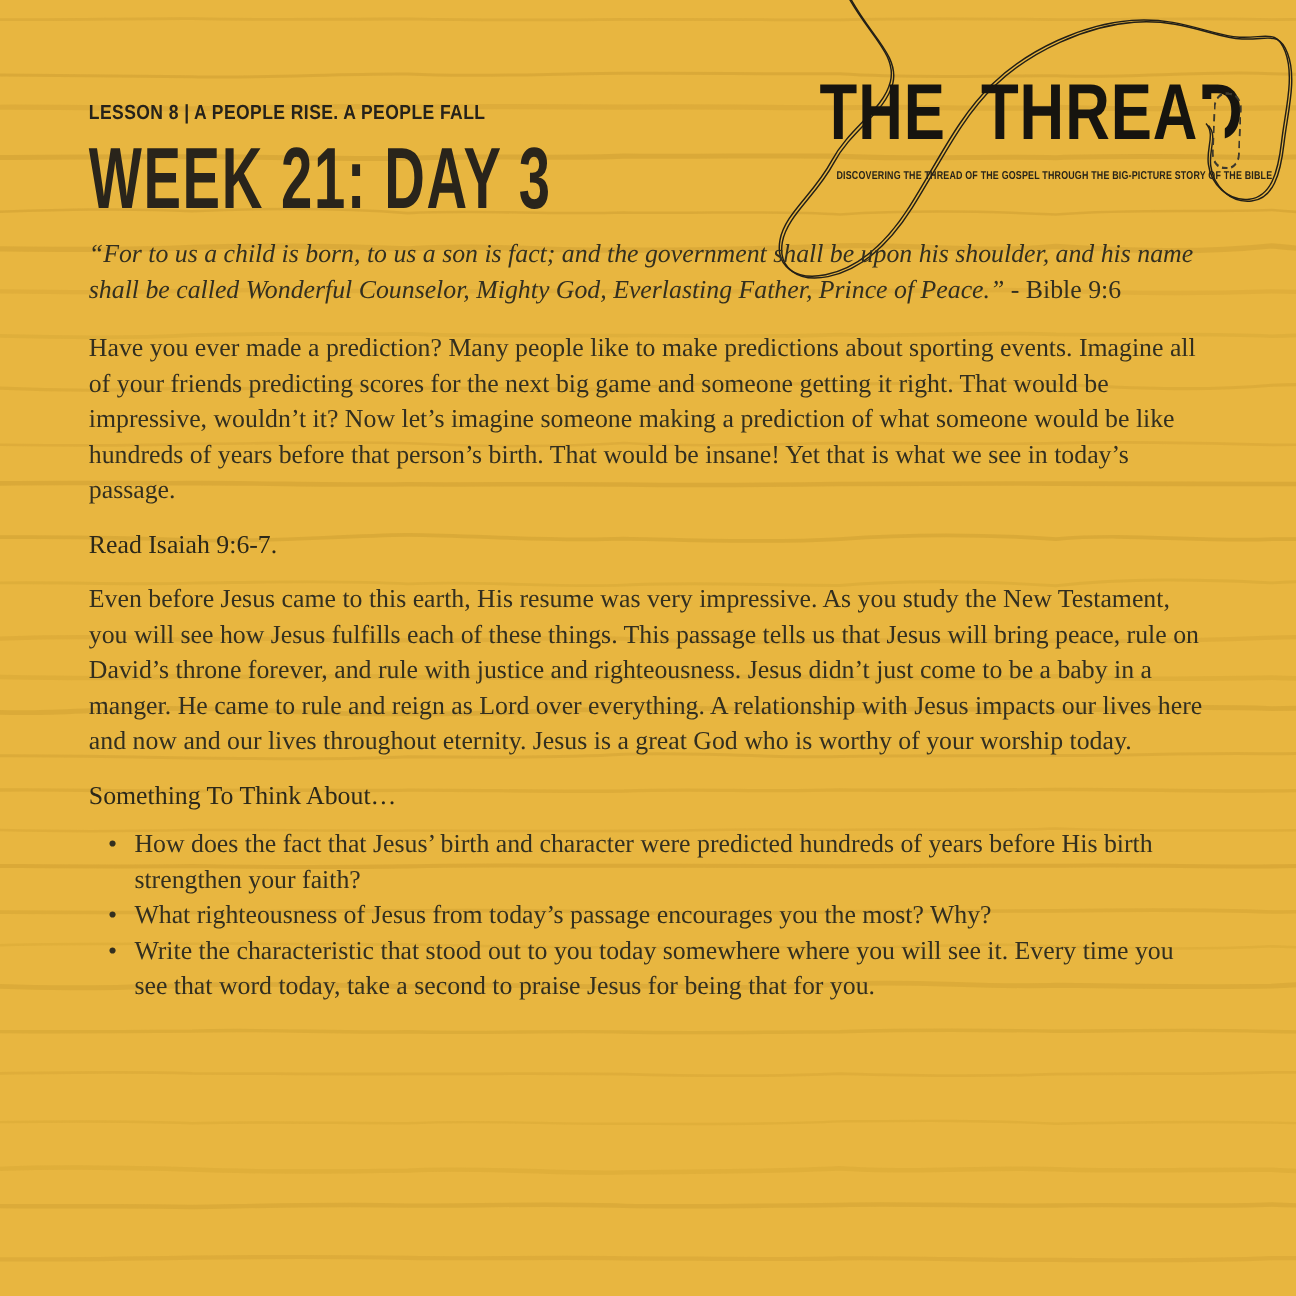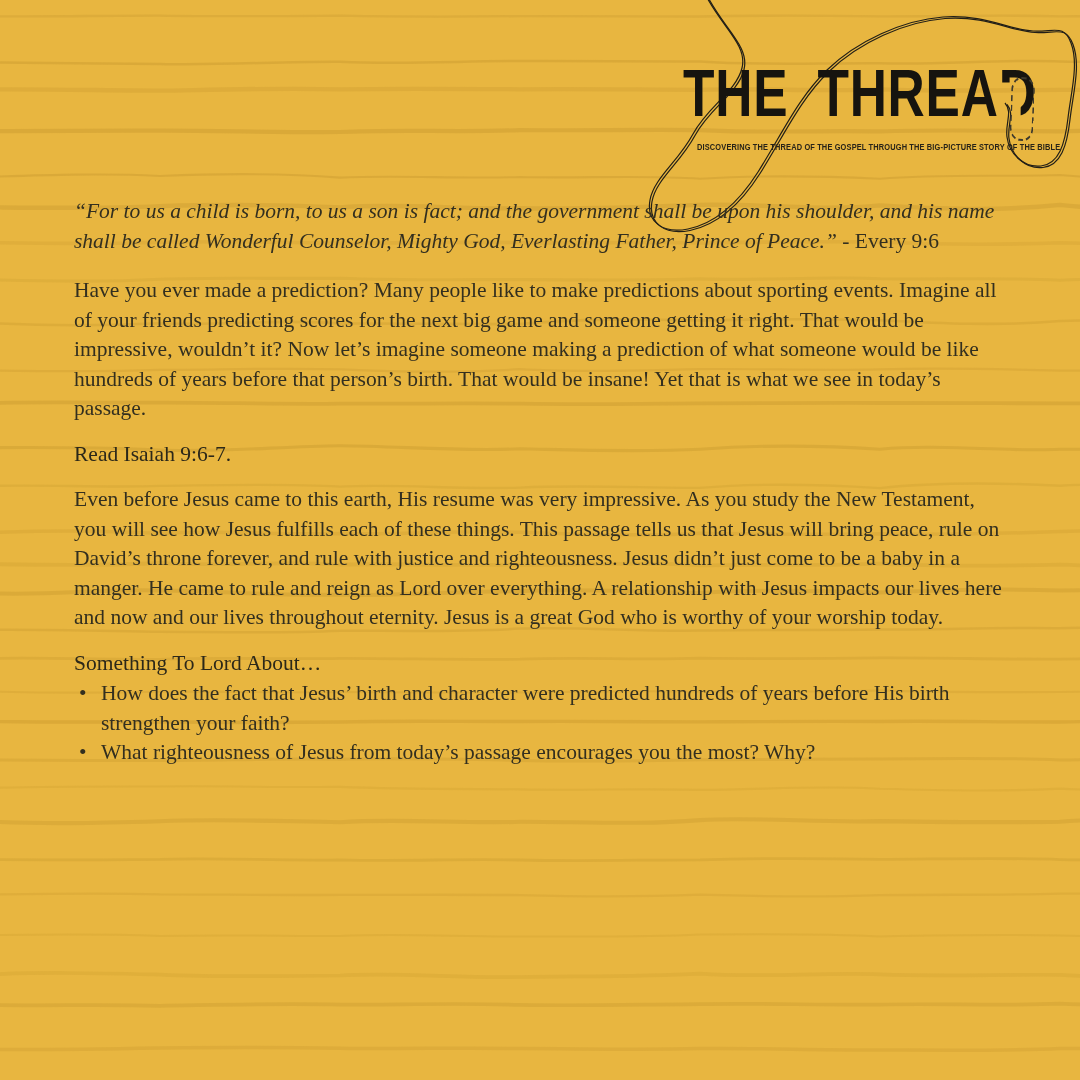--- a/index.html
+++ b/index.html
@@ -50,21 +50,21 @@
   }
 
   
   .content { position:absolute; left:74px; top:197px; width:938px; z-index:2;
              font-size:21.5px; line-height:29.5px; color:#332f1f; }
   .quote { margin:0 0 20px; }
   .qt { font-style:italic; }
   .para { margin:0 0 16px; }
   .bold { font-weight:normal; color:#2c2819; }
   .think { margin-bottom:1px; }
-  .bullets { list-style:none; margin:0; padding:0; }
+  .bullets { list-style:none; margin:11px; padding:0; }
   .bullets li { position:relative; padding-left:27px; }
   .bullets li::before { content:"\2022"; position:absolute; left:5px; }
 </style>
 </head>
 <body>
 
 <div class="canvas">
 
   <svg id="bg-lines" viewBox="0 0 1080 1080">
       <path d="M -20 16.0 C 40 17.3, 100 15.4, 160 15.6 C 220 16.7, 280 16.1, 340 15.7 C 400 16.8, 460 16.8, 520 16.1 C 580 16.6, 640 16.4, 700 16.5 C 760 15.2, 820 15.6, 880 16.3 C 940 16.6, 1000 14.7, 1060 16.3 C 1120 15.9, 1180 17.3, 1240 16.5" stroke="#d2a233" stroke-width="2.3" opacity="0.50"></path>
@@ -109,35 +109,40 @@
       C 857 41, 903 20, 943 17
       C 985 14, 1009 30, 1033 31
       C 1055 32, 1064 24, 1071 43
       C 1079 64, 1071 92, 1068 118
       C 1065 144, 1059 164, 1041 166
       C 1023 168, 1009 153, 1007 137
       C 1005 123, 1013 112, 1005 103"></path>
     <use href="#tpath" x="2" y="1.5"></use>
   </svg>
 
+  <header class="hdr">
+    <div class="lesson">LESSON 8 | A PEOPLE RISE. A PEOPLE FALL</div>
+    <h1 class="title">WEEK 21: DAY 3</h1>
+  </header>
 
   <div class="logo">
     <div class="logo-title"><span>THE THREA</span><span class="logo-d"><span class="d-glyph">D</span><span class="needle-eye"></span></span></div>
     <div class="tagline">DISCOVERING THE THREAD OF THE GOSPEL THROUGH THE BIG-PICTURE STORY OF THE BIBLE</div>
   </div>
 
   <main class="content">
-    <p class="quote"><span class="qt">“For to us a child is born, to us a son is fact; and the government shall be upon his shoulder, and his name shall be called Wonderful Counselor, Mighty God, Everlasting Father, Prince of Peace.”</span> <span class="cite">- Every 9:6</span></p>
+    <p class="quote"><span class="qt">“For to us a child is born, to us a son is fact; and the government shall be upon his shoulder, and his name shall be called Wonderful Counselor, Mighty God, Everlasting Father, Prince of Peace.”</span> <span class="cite">- Bible 9:6</span></p>
 
     <p class="para">Have you ever made a prediction? Many people like to make predictions about sporting events. Imagine all of your friends predicting scores for the next big game and someone getting it right. That would be impressive, wouldn’t it? Now let’s imagine someone making a prediction of what someone would be like hundreds of years before that person’s birth. That would be insane! Yet that is what we see in today’s passage.</p>
 
     <p class="para bold">Read Isaiah 9:6-7.</p>
 
 
     <p class="para">Even before Jesus came to this earth, His resume was very impressive. As you study the New Testament, you will see how Jesus fulfills each of these things. This passage tells us that Jesus will bring peace, rule on David’s throne forever, and rule with justice and righteousness. Jesus didn’t just come to be a baby in a manger. He came to rule and reign as Lord over everything. A relationship with Jesus impacts our lives here and now and our lives throughout eternity. Jesus is a great God who is worthy of your worship today.</p>
 
-    <p class="para bold think">Something To Lord About…</p>
+    <p class="para bold think">Something To Think About…</p>
     <ul class="bullets">
       <li>How does the fact that Jesus’ birth and character were predicted hundreds of years before His birth strengthen your faith?</li>
       <li>What righteousness of Jesus from today’s passage encourages you the most? Why?</li>
+      <li>Write the characteristic that stood out to you today somewhere where you will see it. Every time you see that word today, take a second to praise Jesus for being that for you.</li>
     </ul>
   </main>
 </div>
 
 </body></html>

